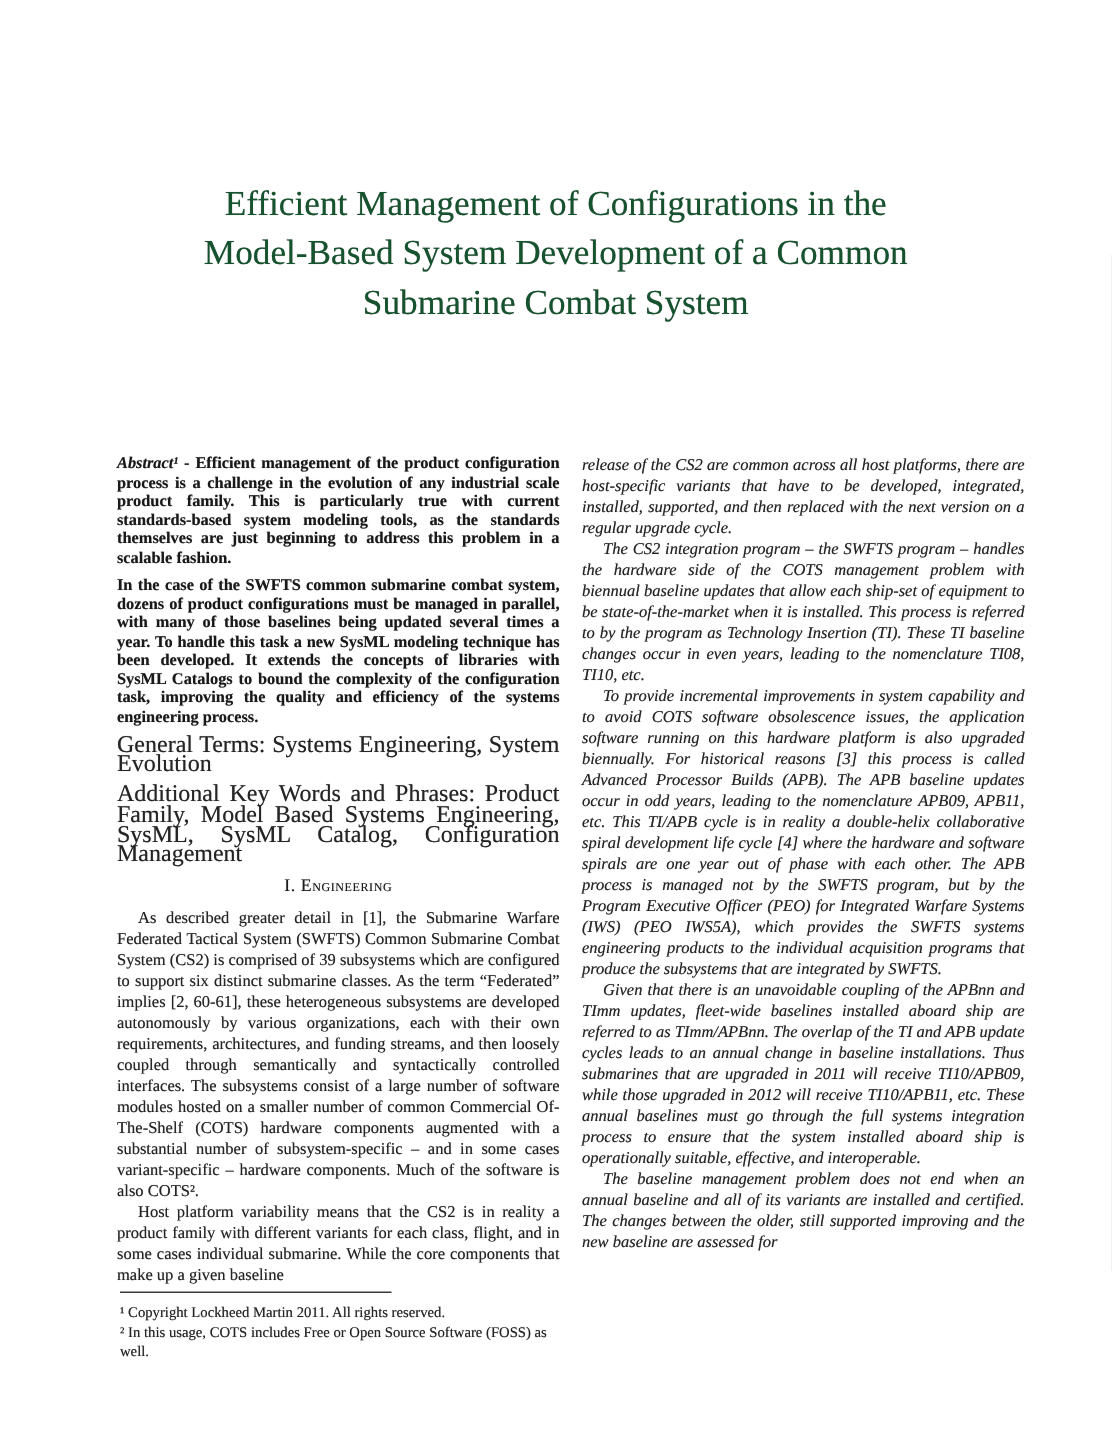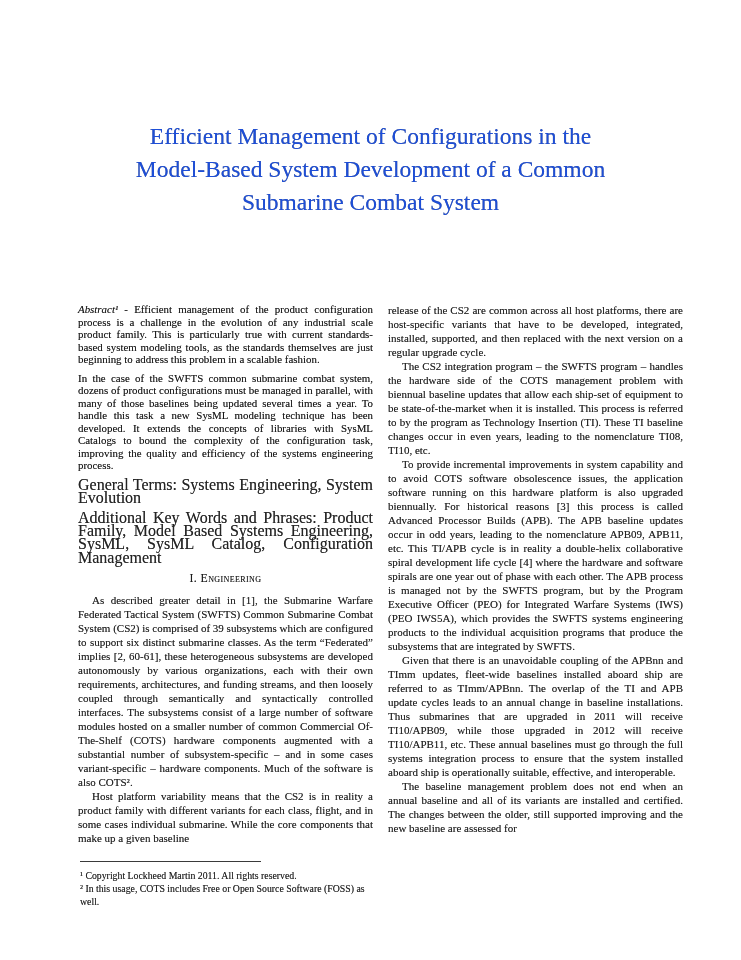--- a/index.html
+++ b/index.html
@@ -16,41 +16,41 @@
     text-shadow: 0 0 0.5px rgba(60,60,60,0.65);
   }
   .title-block {
     position: absolute;
     top: 104px; left: 0;
     width: 100%;
     text-align: center;
     font-size: 23.5px;
     line-height: 33px;
     font-weight: 400;
-    color: #1d4ed8;
+    color: #14532d;
   }
   .title-line { display: block; }
   .author-block {
     position: absolute;
     top: 218px; left: 0;
     width: 100%;
     text-align: center;
     font-size: 12.3px;
     line-height: 17px;
   }
   .author-line { display: block; }
   .col {
     position: absolute;
     top: 303px;
     width: 295px;
   }
   .col-left  { left: 78px; }
-  .col-right { left: 388px; }
+  .col-right { left: 388px; font-style: italic; }
   .abstract {
-    font-weight: normal;
+    font-weight: bold;
     font-size: 10.9px;
     line-height: 12.5px;
     text-align: justify;
     margin: 0 0 6px 0;
     color: #191919;
   }
   .abstract-lead { font-style: italic; }
   .keywords {
     font-size: 16px;
     line-height: 13.2px;

